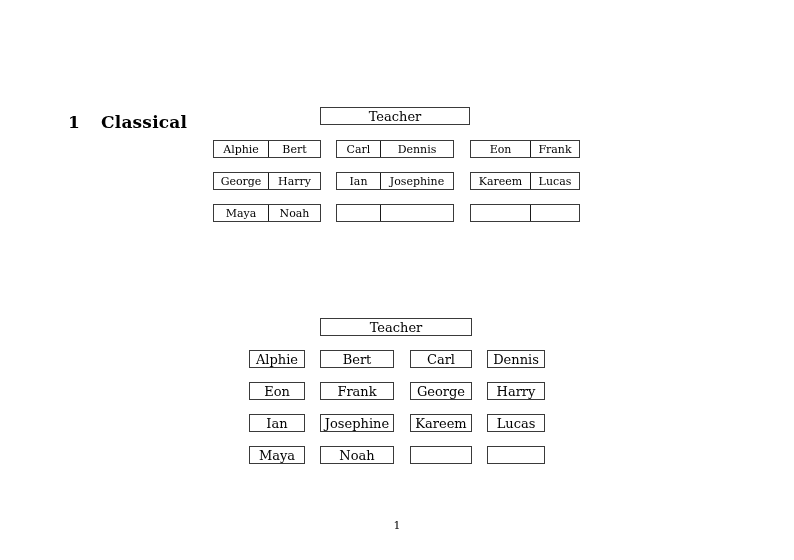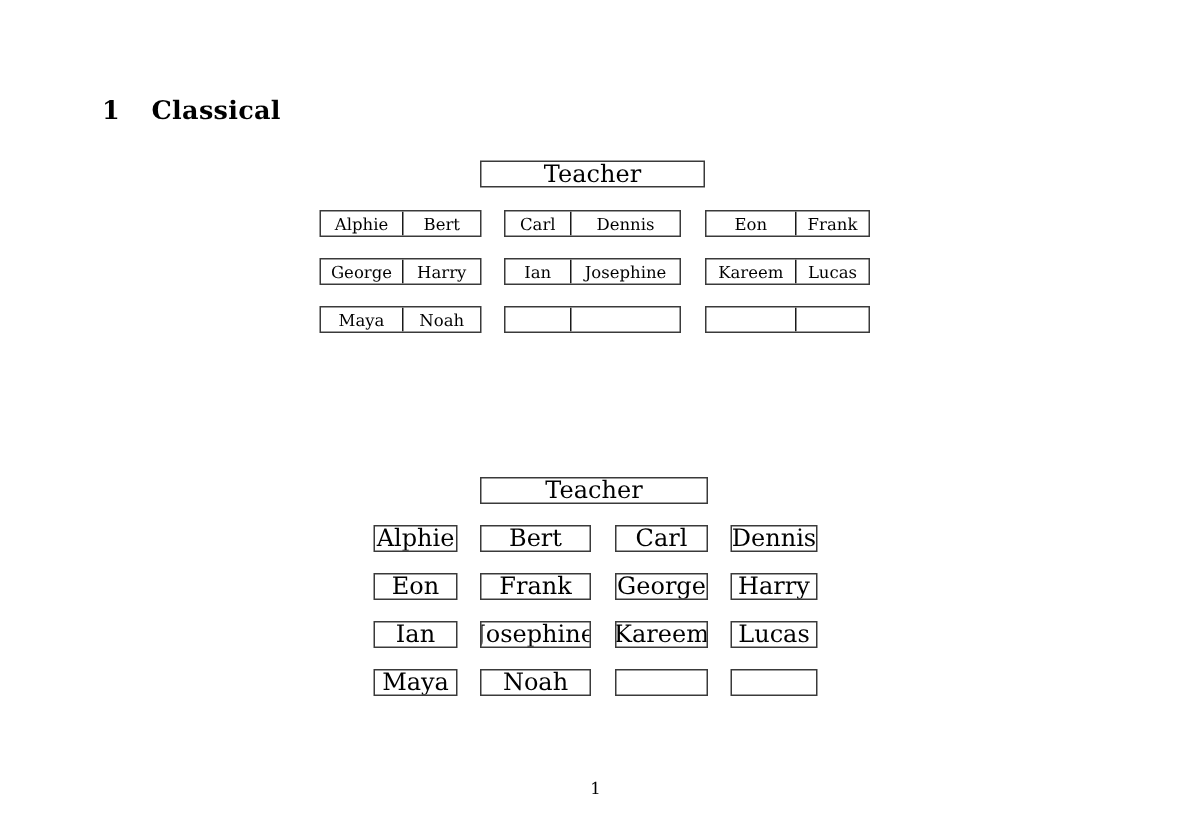--- a/index.html
+++ b/index.html
@@ -23,38 +23,39 @@
 
   
   .section-heading {
     position: absolute;
     left: 68px;
     font-size: 17px;
     font-weight: bold;
     letter-spacing: 0.2px;
     white-space: nowrap;
     line-height: 1;
+    margin-top: 48px;
   }
   .section-heading .sec-num {
     display: inline-block;
     width: 33px;
   }
   .section-heading .sec-title {
     display: inline-block;
   }
   #heading-classical { top: 66px; }
   #heading-distributed { top: 277px; }
 
   
   .box {
     position: absolute;
     box-sizing: border-box;
     border: 1px solid #3a3a3a;
     background: #ffffff;
-    font-size: 16px;
+    font-size: 13px;
     line-height: 1;
     display: flex;
     align-items: center;
     justify-content: center;
     height: 18px;
     overflow: hidden;
     white-space: nowrap;
   }
 
   .teacher-box {

